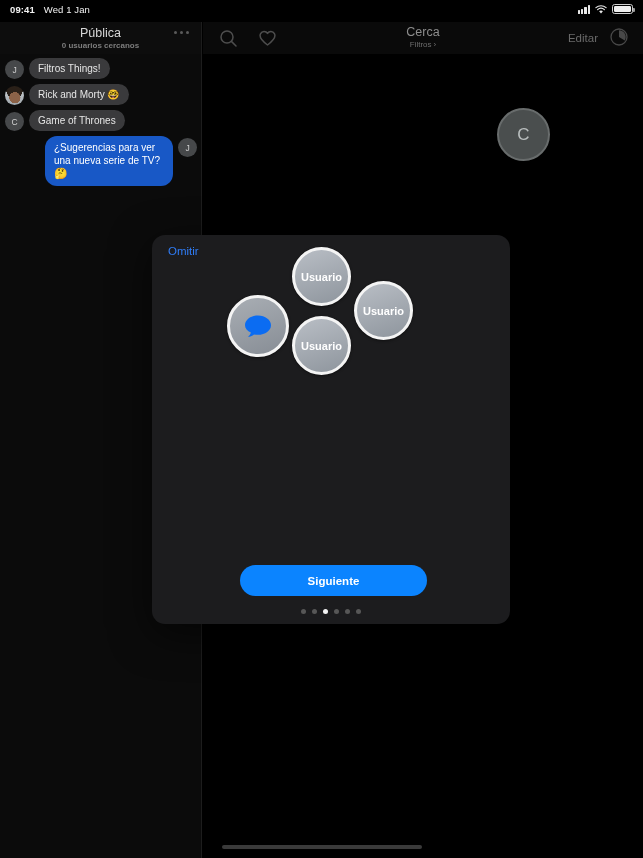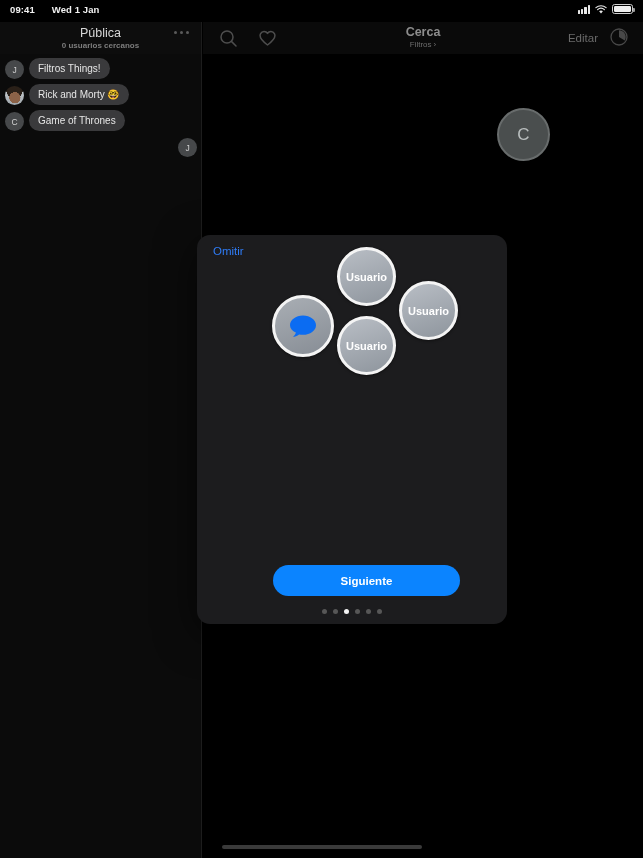--- a/index.html
+++ b/index.html
@@ -18,21 +18,21 @@
   
   .statusbar {
     position:absolute; top:0; left:0;
     width:643px; height:18px;
     display:flex; align-items:center;
     padding:0 10px;
     font-size:9.5px; color:#f2f2f2; font-weight:bold;
     letter-spacing:0.1px;
   }
   .sb-time { margin-right:9px; }
-  .sb-date { font-weight:bold;margin-left:8px; }
+  .sb-date { font-weight:normal; }
   .sb-right {
     margin-left:auto;
     display:flex; align-items:center; gap:5px;
   }
   .sig { display:flex; align-items:flex-end; gap:1.2px; height:9px; }
   .sig i { display:block; width:2.2px; background:#e8e8e8; border-radius:0.5px; }
   .sig i:nth-child(1){height:3.5px;}
   .sig i:nth-child(2){height:5px;}
   .sig i:nth-child(3){height:6.8px;}
   .sig i:nth-child(4){height:8.5px;}
@@ -125,21 +125,21 @@
     display:flex; align-items:center;
   }
   .rhead .ico { opacity:0.34; display:flex; align-items:center; justify-content:center; }
   .ic-search { margin-left:14px; width:22px; height:22px; }
   .ic-heart  { margin-left:17px; width:22px; height:22px; }
   .rhead-center {
     position:absolute; left:0; right:0; top:3px;
     display:flex; flex-direction:column; align-items:center;
     pointer-events:none;
   }
-  .rhead-title { font-size:12.5px; color:#8d8d8d; line-height:15px;font-weight:bold; }
+  .rhead-title { font-size:12.5px; color:#8d8d8d; line-height:15px; }
   .rhead-sub {
     font-size:8px; color:#6d6d6d; line-height:10px;
     display:flex; align-items:center; gap:2px;
   }
   .rhead-right {
     margin-left:auto; display:flex; align-items:center; gap:11px;
     padding-right:12px;
   }
   .edit-btn { font-size:11.5px; color:#6a6a6a; }
   .ic-broadcast { width:22px; height:22px; opacity:0.30; }
@@ -150,26 +150,25 @@
     width:53px; height:53px; border-radius:50%;
     background:#4a4e4e;
     border:2px solid #686c6c;
     display:flex; align-items:center; justify-content:center;
     color:#b9bebe; font-size:17px;
   }
 
   
   .modal {
     position:absolute; left:152px; top:235px;
-    width:310px; height:389px;
+    width:358px; height:389px;
     background:#1c1c1e;
     border-radius:13px;
     box-shadow:0 10px 40px rgba(0,0,0,0.6);
     overflow:hidden;
-    margin-left:45px;
   }
   .skip {
     position:absolute; left:16px; top:10px;
     font-size:11.5px; color:#2f7cf6;
   }
   .modal-title {
     text-align:center; margin-top:33px;
     font-size:21px; font-weight:bold; color:#fff;
     letter-spacing:0.2px;
   }
@@ -191,21 +190,21 @@
   .node.n-bottom { left:140px; top:69px; }
   .node .chatdot { position:relative; width:30px; height:24px; }
   .node .chatdot svg { display:block; }
 
   .modal-desc {
     margin-top:16px; text-align:center;
     font-size:12.5px; line-height:17px; color:#ededed;
     padding:0 34px;
   }
   .next-btn {
-    position:absolute; left:76px; top:330px;
+    position:absolute; left:88px; top:330px;
     width:187px; height:31px;
     background:#0b84ff; border-radius:16px;
     display:flex; align-items:center; justify-content:center;
     color:#fff; font-size:11.5px; font-weight:bold;
   }
   .dots {
     position:absolute; left:0; right:0; top:374px;
     display:flex; justify-content:center; gap:6px;
   }
   .dots span {
@@ -273,20 +272,24 @@
           <div class="avatar photo"></div>
           <div class="bubble">Rick and Morty 🤓</div>
         </div>
 
         <div class="msgrow">
           <div class="avatar">C</div>
           <div class="bubble">Game of Thrones</div>
         </div>
 
         <div class="msgrow out">
+          <div class="bubble blue">
+            <span>¿Sugerencias para ver una nueva serie de TV?</span>
+            <span class="emoji">🤔</span>
+          </div>
           <div class="avatar">J</div>
         </div>
 
       </div>
     </div>
 
     <div class="pane-right">
 
       <div class="rhead">
 

